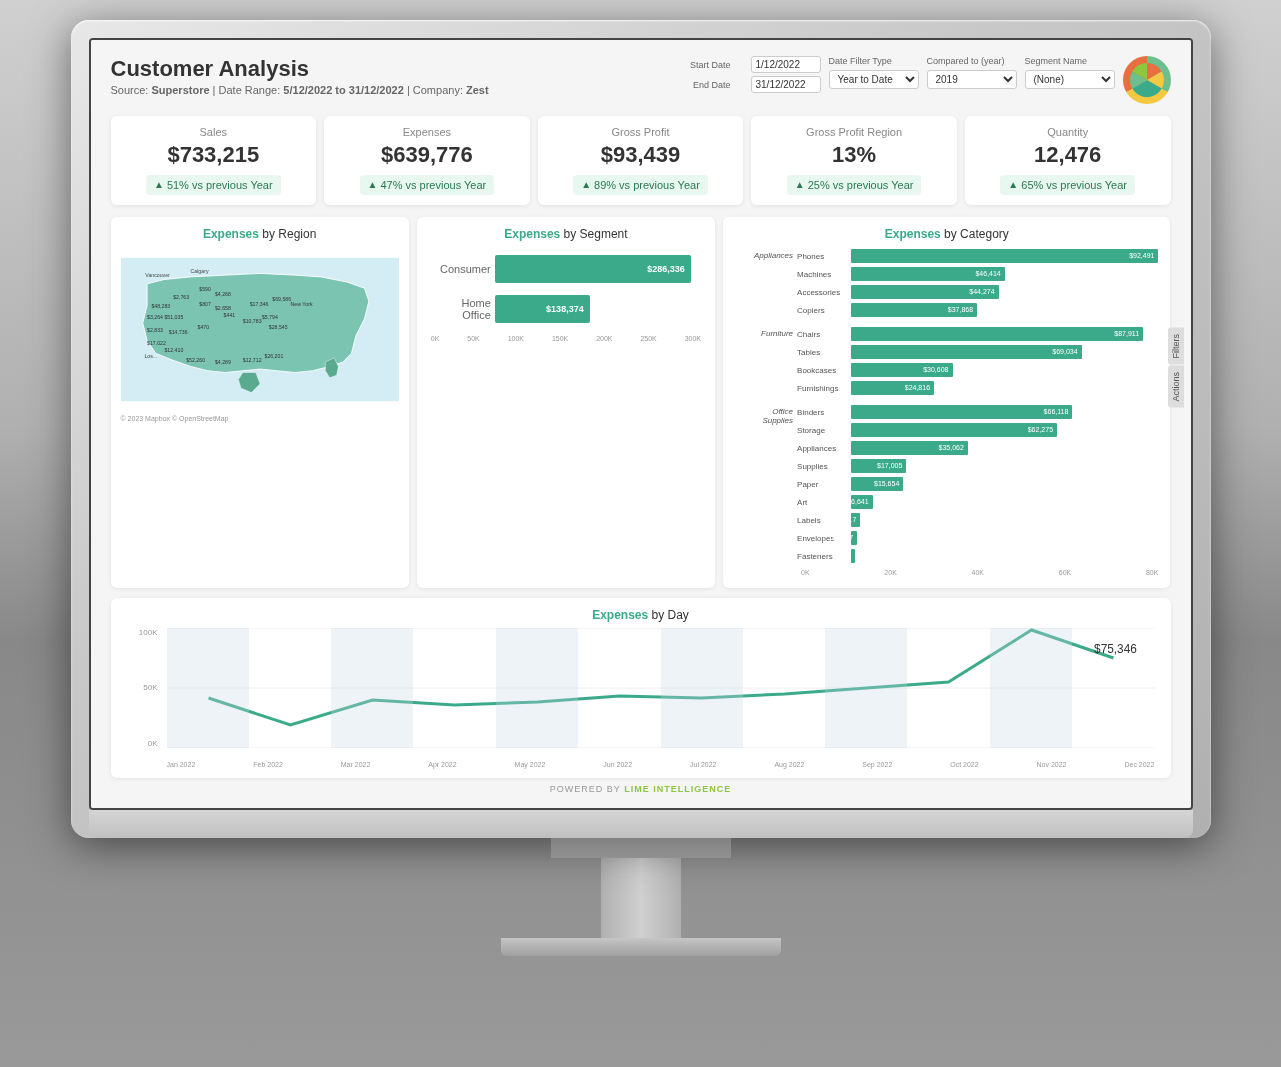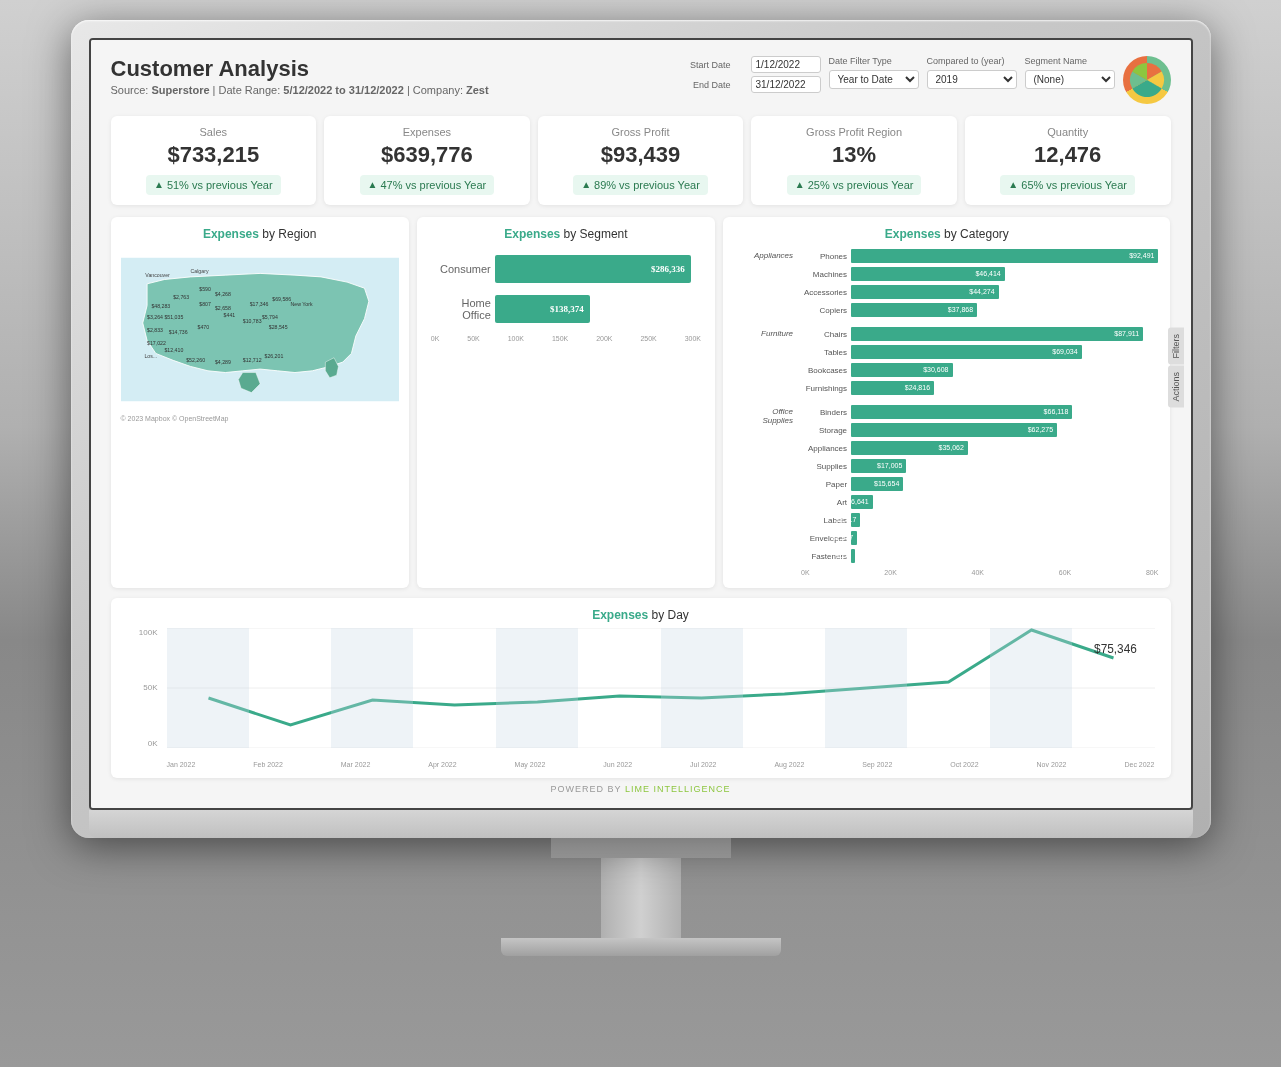--- a/index.html
+++ b/index.html
@@ -255,21 +255,20 @@
       font-size: 11px;
       color: #666;
       width: 60px;
       text-align: right;
       flex-shrink: 0;
     }
 
     .seg-bar-wrap {
       flex: 1;
       position: relative;
-      font-family: Liberation Serif, serif;
     }
 
     .seg-bar {
       height: 28px;
       background: #3aaa8a;
       border-radius: 2px;
       display: flex;
       align-items: center;
       padding-right: 6px;
       justify-content: flex-end;
@@ -298,21 +297,20 @@
       display: flex;
       align-items: center;
       margin-bottom: 2px;
       gap: 4px;
     }
 
     .cat-label {
       font-size: 8px;
       color: #555;
       width: 62px;
-      text-align: right;
       flex-shrink: 0;
     }
 
     .cat-bar-wrap {
       flex: 1;
       position: relative;
       height: 16px;
     }
 
     .cat-bar {
@@ -412,21 +410,21 @@
 
     
     .dashboard-footer {
       text-align: center;
       font-size: 9px;
       color: #999;
       padding: 6px 0 4px;
       letter-spacing: 1px;
     }
 
-    .dashboard-footer .lime { color: #8dc63f; font-weight: normal; }
+    .dashboard-footer .lime { color: #8dc63f; font-weight: bold; }
 
     
     .bg-band {
       position: absolute;
       top: 0;
       bottom: 0;
       background: rgba(200,220,235,0.25);
     }
   </style>
 </head>

